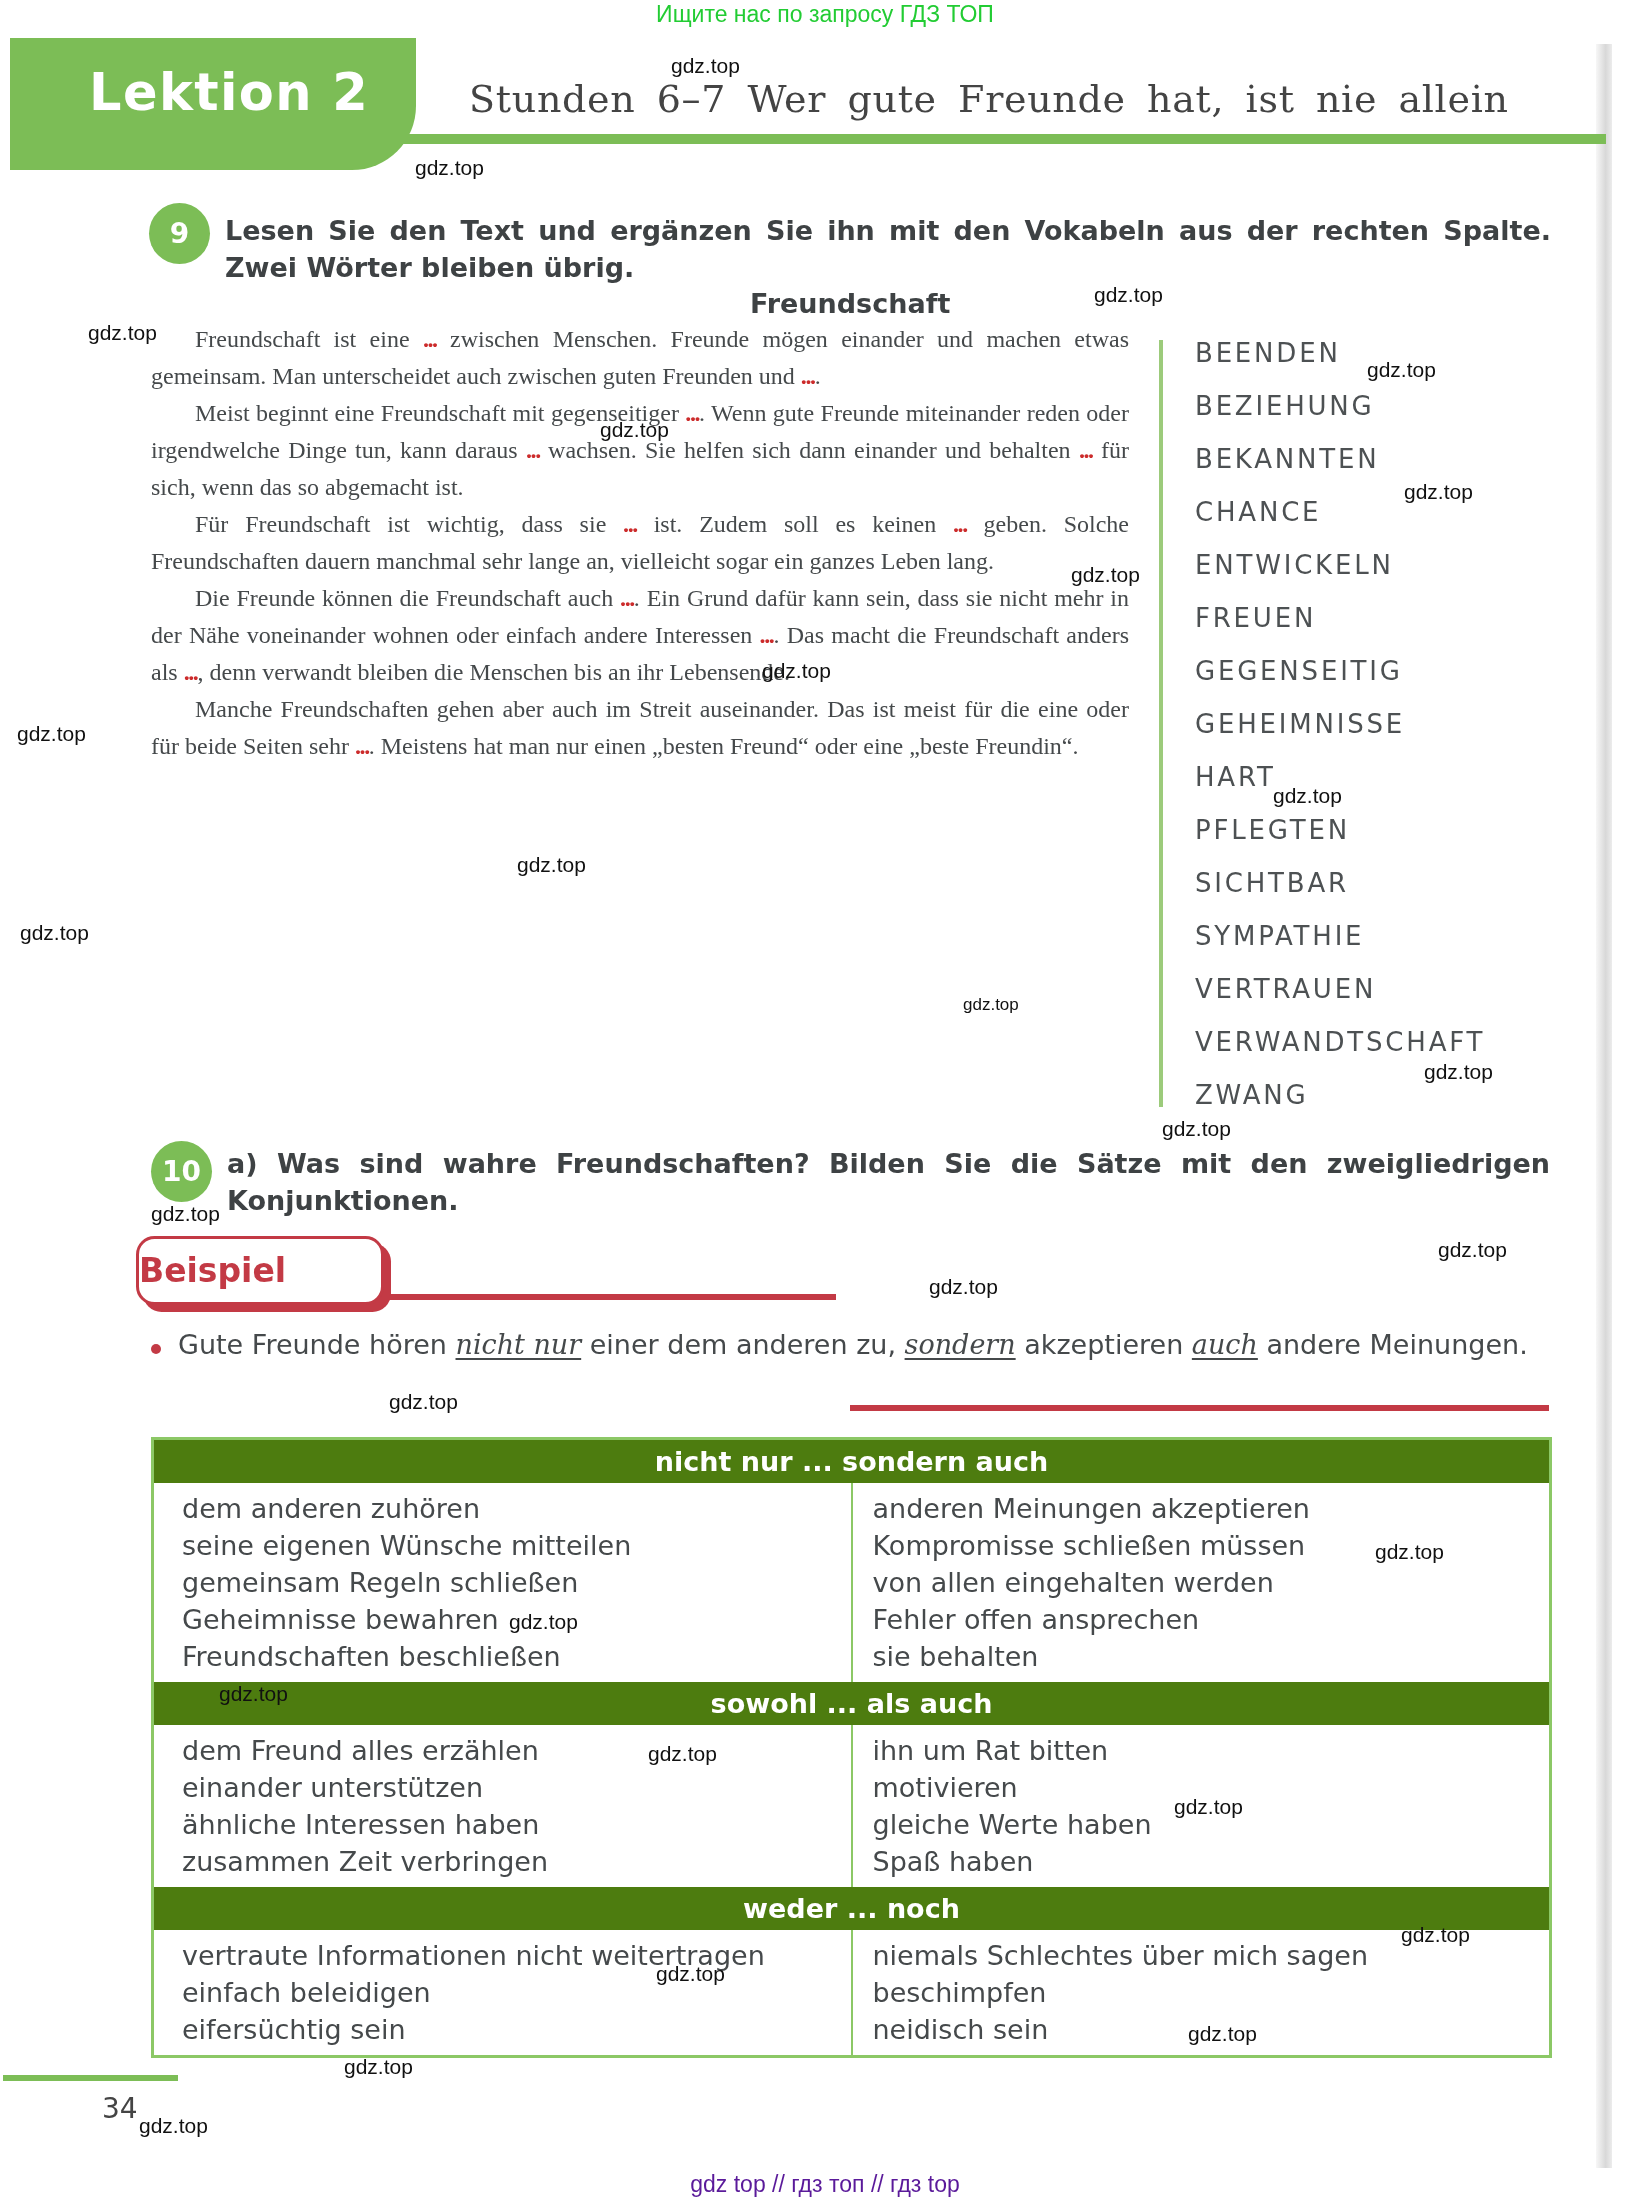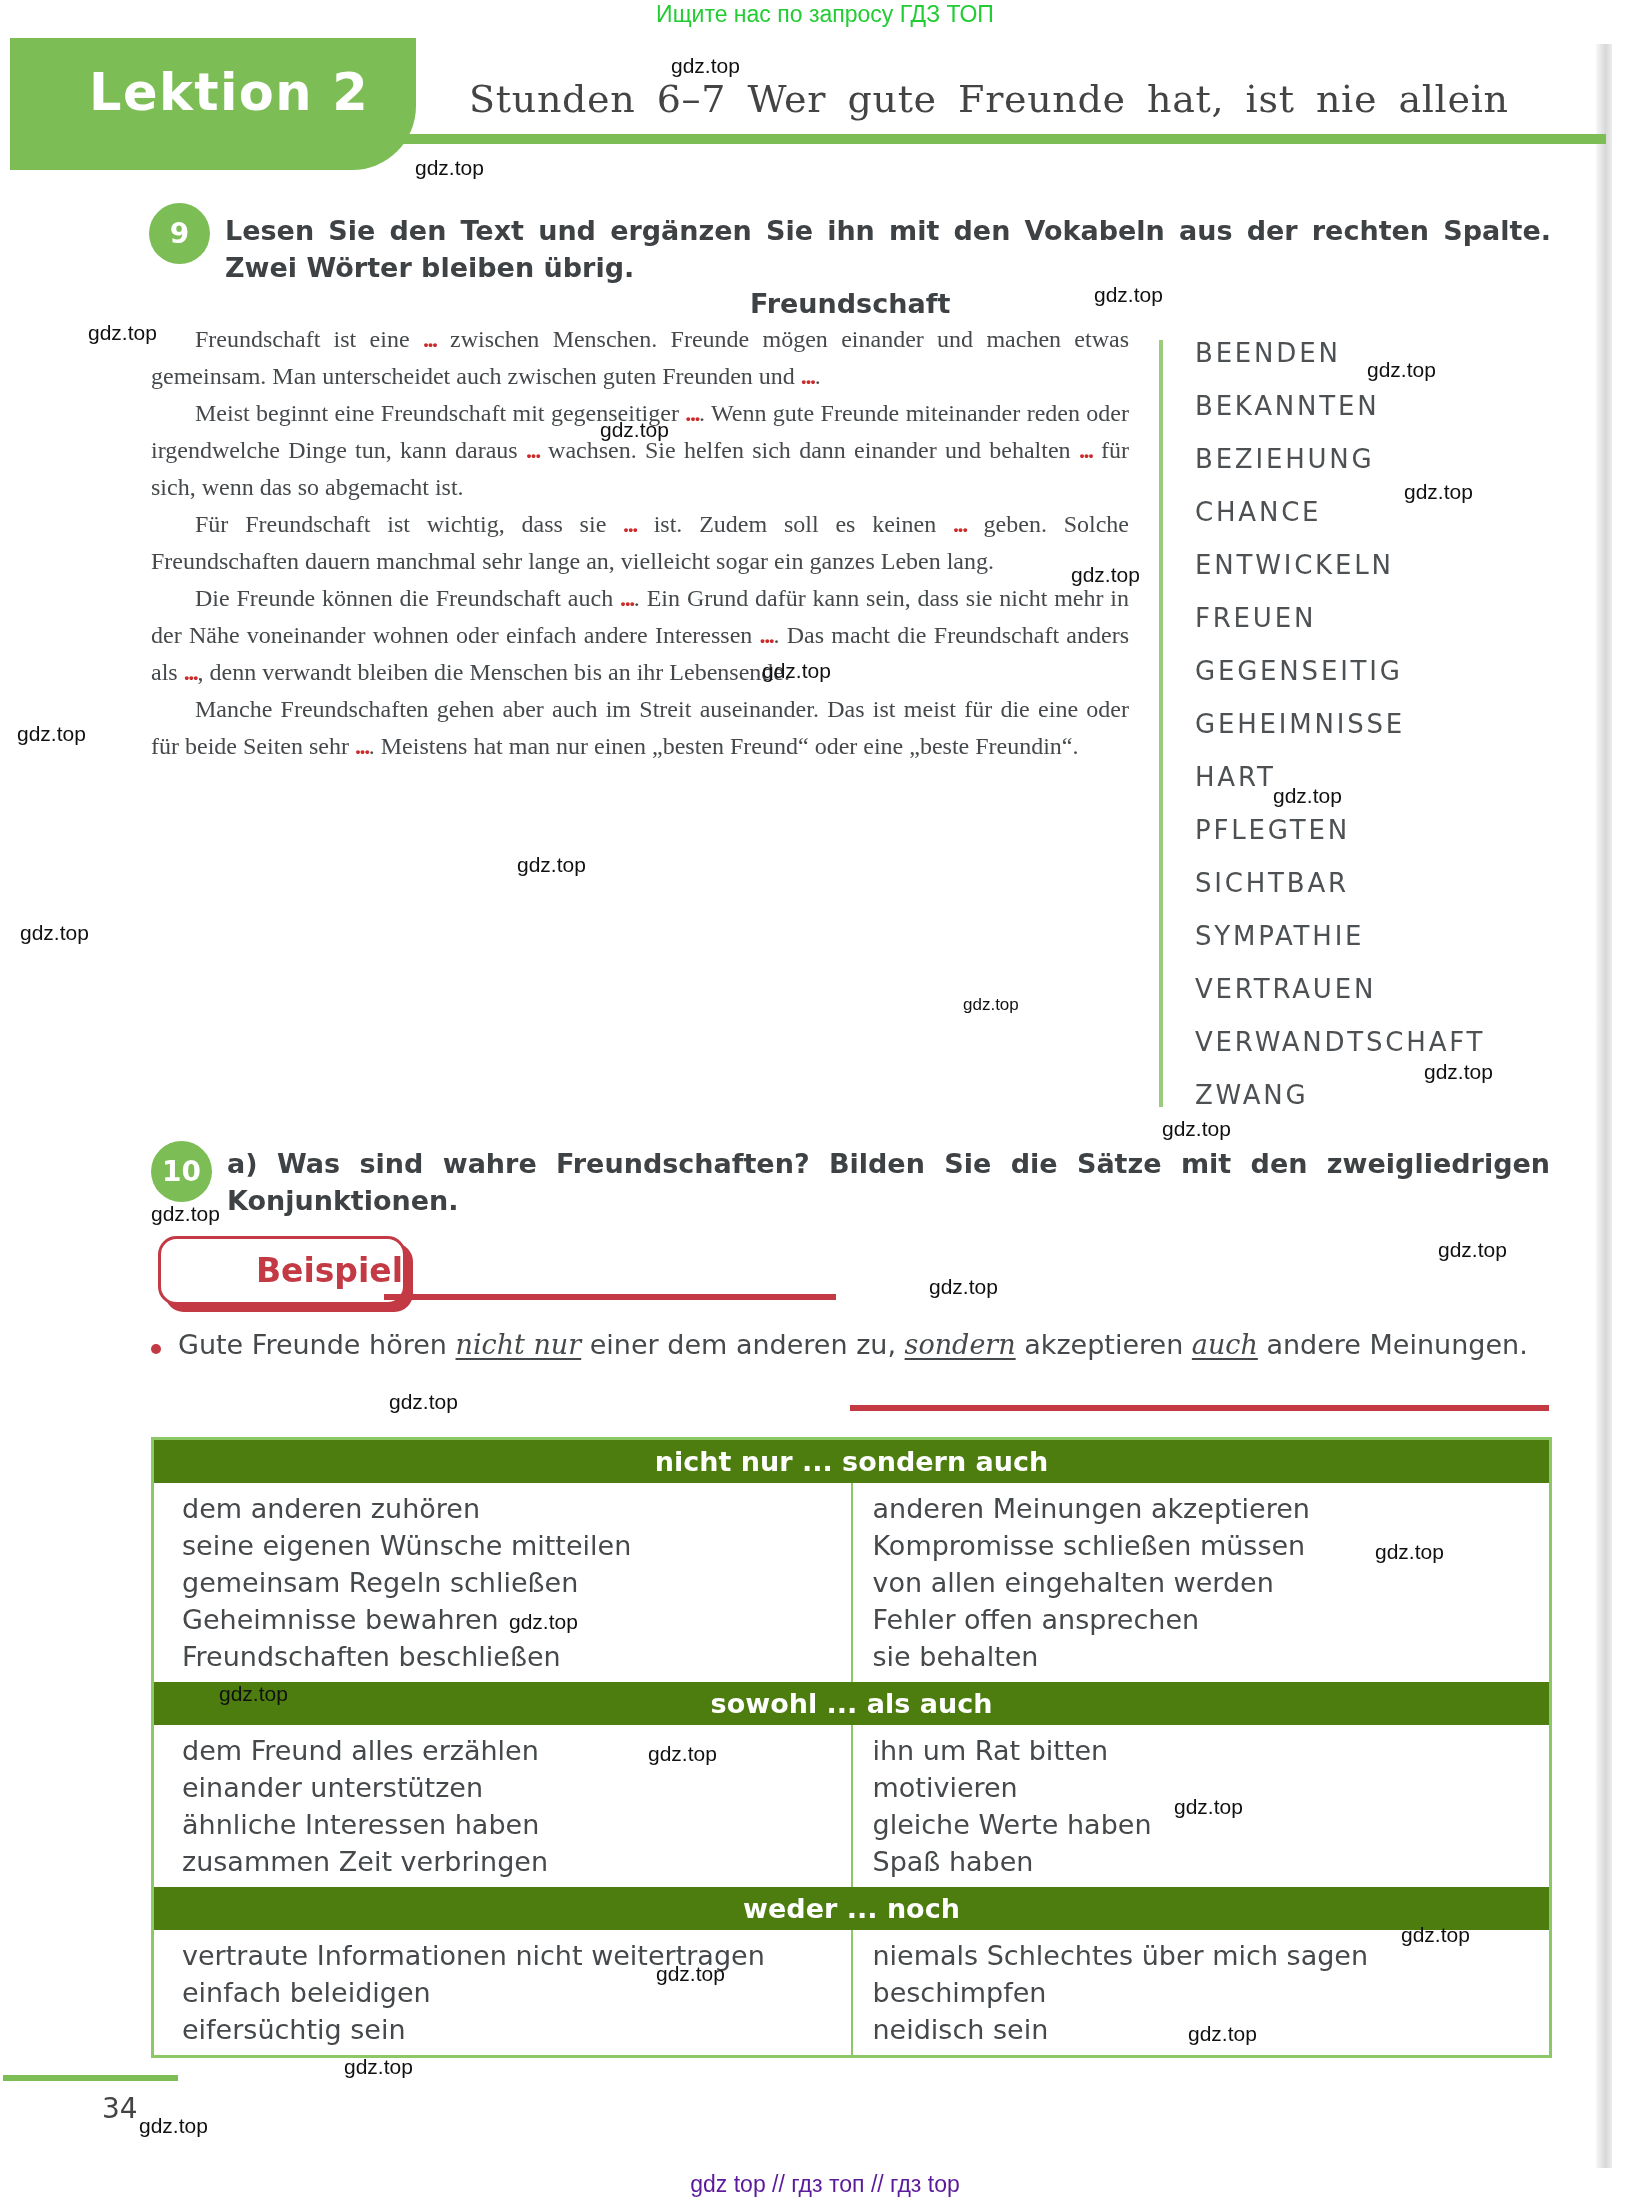--- a/index.html
+++ b/index.html
@@ -46,21 +46,21 @@
   .gap { color: #cc2b2b; font-weight: bold; letter-spacing: -1.4px; }
   .vocab-rule { left: 1159px; top: 340px; width: 3.6px; height: 767px; background: #9ccb7b; }
   .vocab-list { left: 1195px; top: 334px; margin: 0; padding: 0; list-style: none; }
   .vocab-list li {
     height: 53px; font-size: 26px; letter-spacing: 2.8px; color: #4d5153;
     font-family: "DejaVu Sans", sans-serif; line-height: 38px;
   }
   .beispiel-box {
     left: 136px; top: 1236px; width: 242px; height: 63px; border: 3.6px solid #c33a45;
     border-radius: 18.5px; background: #fff; box-shadow: 7px 7px 0 #c33a45;
-    display: flex; align-items: center; justify-content: flex-end; margin-left: 22px;
+    display: flex; align-items: center; justify-content: flex-start;
   }
   .beispiel-label { color: #c33a45; font-weight: bold; font-size: 33px; }
   .beispiel-underline { left: 384px; top: 1294px; width: 452px; height: 6.4px; background: #c33a45; }
   .example-line-right { left: 850px; top: 1405px; width: 699px; height: 6.4px; background: #c33a45; }
   .bullet { left: 151px; top: 1344px; width: 10px; height: 10px; border-radius: 50%; background: #c33a45; }
   .example-text {
     left: 178px; top: 1326px; width: 1371px; font-size: 27px; line-height: 38px;
     text-align: justify; color: #45494b;
   }
   .hand { font-family: "DejaVu Serif", serif; font-style: italic; text-decoration: underline; text-underline-offset: 4.3px; }
@@ -102,22 +102,22 @@
   <p><span>Freundschaft ist eine </span><span class="gap">...</span><span> zwischen Menschen. Freunde mögen einander und machen etwas gemeinsam. Man unterscheidet auch zwischen guten Freunden und </span><span class="gap">...</span><span>.</span></p>
   <p><span>Meist beginnt eine Freundschaft mit gegenseitiger </span><span class="gap">...</span><span>. Wenn gute Freunde miteinander reden oder irgendwelche Dinge tun, kann daraus </span><span class="gap">...</span><span> wachsen. Sie helfen sich dann einander und behalten </span><span class="gap">...</span><span> für sich, wenn das so abgemacht ist.</span></p>
   <p><span>Für Freundschaft ist wichtig, dass sie </span><span class="gap">...</span><span> ist. Zudem soll es keinen </span><span class="gap">...</span><span> geben. Solche Freundschaften dauern manchmal sehr lange an, vielleicht sogar ein ganzes Leben lang.</span></p>
   <p><span>Die Freunde können die Freundschaft auch </span><span class="gap">...</span><span>. Ein Grund dafür kann sein, dass sie nicht mehr in der Nähe voneinander wohnen oder einfach andere Interessen </span><span class="gap">...</span><span>. Das macht die Freundschaft anders als </span><span class="gap">...</span><span>, denn verwandt bleiben die Menschen bis an ihr Lebensende.</span></p>
   <p><span>Manche Freundschaften gehen aber auch im Streit auseinander. Das ist meist für die eine oder für beide Seiten sehr </span><span class="gap">...</span><span>. Meistens hat man nur einen „besten Freund“ oder eine „beste Freundin“.</span></p>
 </div>
 
 <div class="abs vocab-rule"></div>
 <ul class="abs vocab-list">
   <li>BEENDEN</li>
+  <li>BEZIEHUNG</li>
   <li>BEKANNTEN</li>
-  <li>BEZIEHUNG</li>
   <li>CHANCE</li>
   <li>ENTWICKELN</li>
   <li>FREUEN</li>
   <li>GEGENSEITIG</li>
   <li>GEHEIMNISSE</li>
   <li>HART</li>
   <li>PFLEGTEN</li>
   <li>SICHTBAR</li>
   <li>SYMPATHIE</li>
   <li>VERTRAUEN</li>

